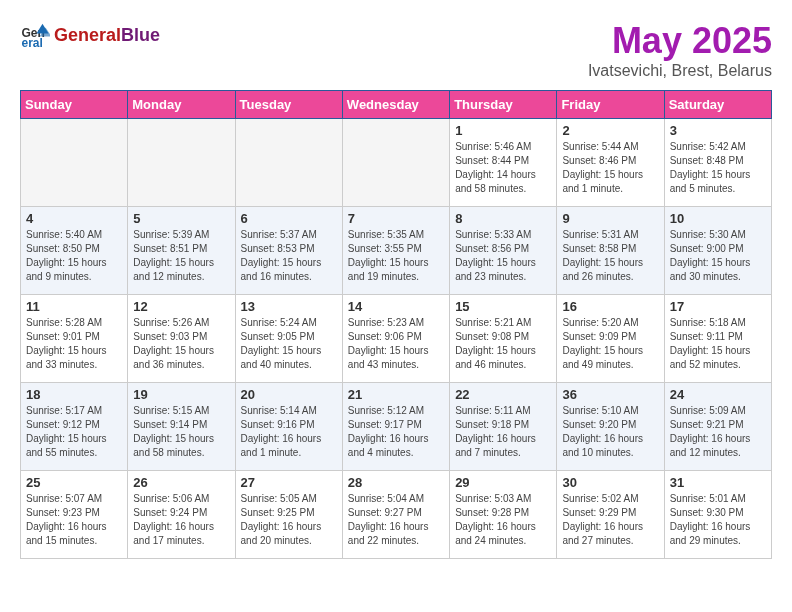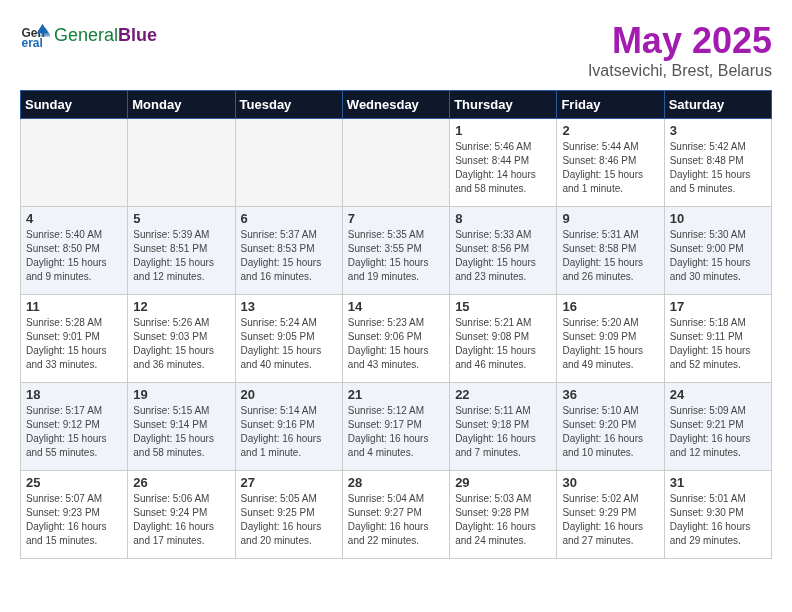--- a/index.html
+++ b/index.html
@@ -36,21 +36,21 @@
     .location-title {
       font-size: 16px;
       color: #555;
     }
     table {
       width: 100%;
       border-collapse: collapse;
       table-layout: fixed;
     }
     th {
-      background-color: #0f172a;
+      background-color: #ec4899;
       color: #fff;
       font-size: 13px;
       font-weight: bold;
       padding: 6px 4px;
       text-align: left;
       border: 1px solid #2a5a9a;
     }
     td {
       border: 1px solid #ccc;
       vertical-align: top;
@@ -84,21 +84,21 @@
 <div class="header">
   <div class="logo">
     <svg class="logo-icon" viewBox="0 0 40 40">
       <text x="2" y="22" font-size="16" font-weight="bold" fill="#333">Gen</text>
       <text x="2" y="36" font-size="16" font-weight="bold" fill="#1a6ab1">eral</text>
       <polygon points="30,5 38,18 22,18" fill="#1a6ab1"></polygon>
       <polygon points="34,10 42,22 26,22" fill="#1a6ab1" opacity="0.6"></polygon>
     </svg>
     <div>
       <div style="line-height:1">
-        <span style="font-size:18px;font-weight:normal;color:#15803d;">General</span><span style="font-size:18px;font-weight:bold;color:#701a75;">Blue</span>
+        <span style="font-size:18px;font-weight:bold;color:#b91c1c;">General</span><span style="font-size:18px;font-weight:bold;color:#701a75;">Blue</span>
       </div>
     </div>
   </div>
   <div class="title-block">
     <div class="month-title">May 2025</div>
     <div class="location-title">Ivatsevichi, Brest, Belarus</div>
   </div>
 </div>
 
 <table>

